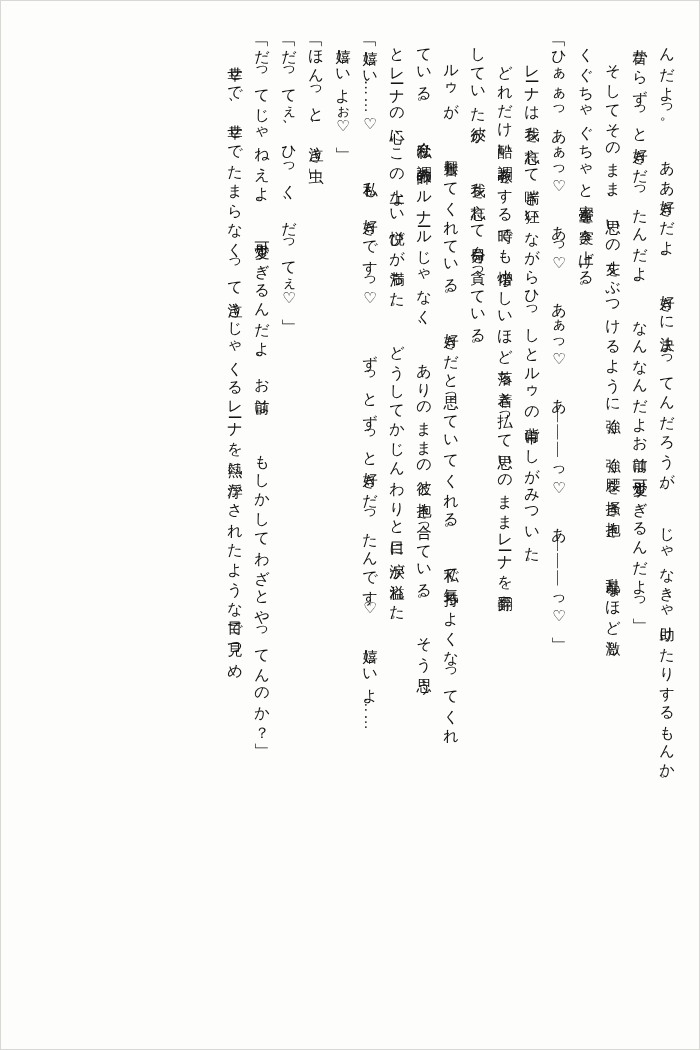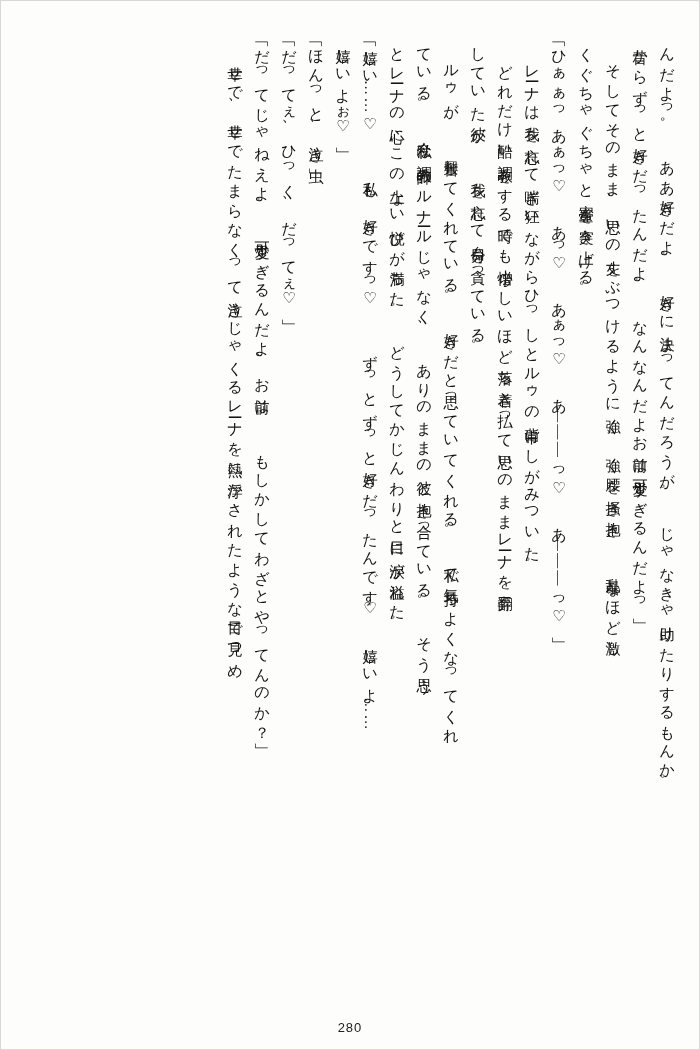--- a/index.html
+++ b/index.html
@@ -88,14 +88,13 @@
       <div class="vline">ている。　今私は調教師のルナールじゃなく、　ありのままの彼と抱き合っている。　そう思う</div>
       <div class="vline">とレーナの心にこの上ない悦びが満ちた。　どうしてかじんわりと目に涙が溢れた。</div>
       <div class="vline">「嬉しい……♡　　私も、好きですっ♡　　ずっとずっと好きだったんです♡　嬉しいよ……</div>
       <div class="vline">嬉しいよぉ♡」</div>
       <div class="vline">「ほんっと、泣き虫」</div>
       <div class="vline">「だってぇ、ひっく、だってぇ♡」</div>
       <div class="vline">「だってじゃねえよ。　可愛すぎるんだよ、お前は。　もしかしてわざとやってんのか？」</div>
       <div class="vline">　幸せで、幸せでたまらなくって泣きじゃくるレーナを熱に浮かされたような目で見つめ</div>
     </div>
   </div>
-  <div class="page-number">280</div>
 </div>
 
 </body></html>

